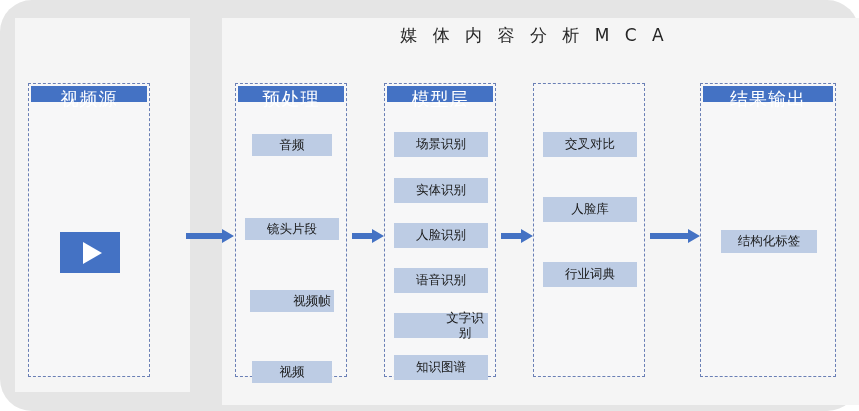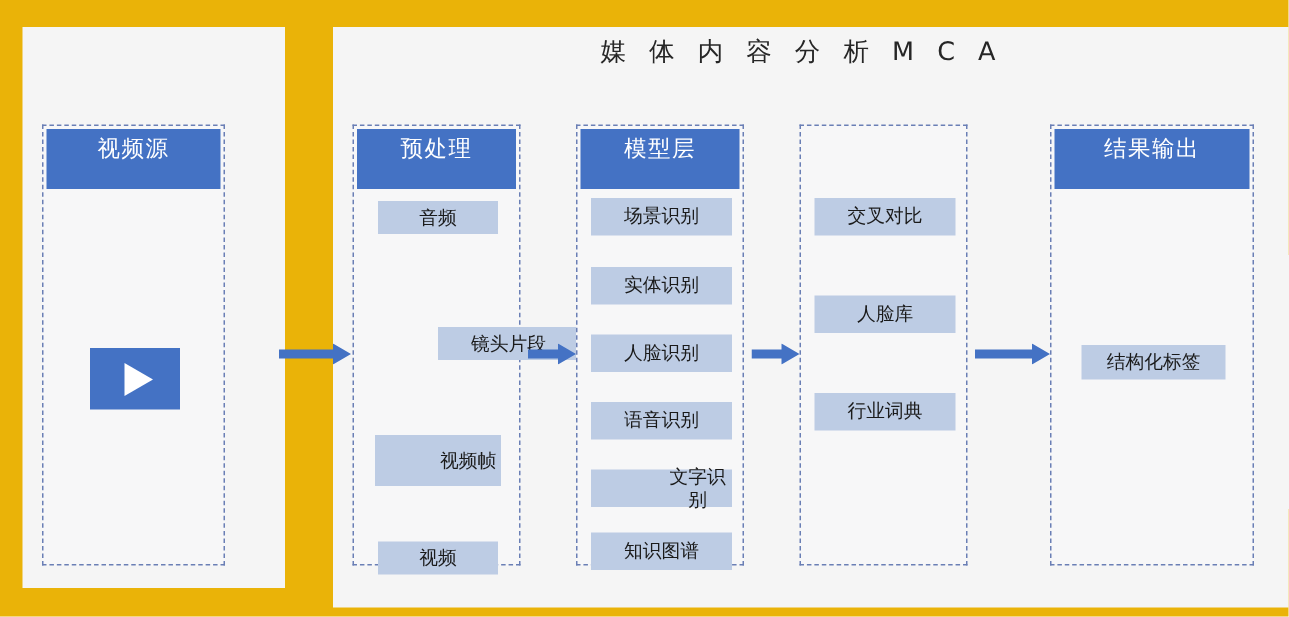--- a/index.html
+++ b/index.html
@@ -13,21 +13,22 @@
     position: relative;
     overflow: hidden;
     font-family: "DejaVu Sans", "Liberation Sans", sans-serif;
   }
   #canvas {
     position: absolute;
     left: 0;
     top: 0;
     width: 859px;
     height: 411px;
-    background: #eab308;
+    background: #e5e5e5;
+    border-radius: 32px;
   }
   
   .panel {
     position: absolute;
     background: #f5f5f5;
   }
   #panel-left  { left: 15px;  top: 18px; width: 175px; height: 374px; }
   #panel-right { left: 222px; top: 18px; width: 637px; height: 387px; }
 
   
@@ -52,26 +53,26 @@
     background: #f7f7f8;
     box-sizing: border-box;
     top: 83px;
     height: 294px;
   }
   .col-header {
     position: absolute;
     left: 2px;
     top: 2px;
     right: 2px;
-    height: 40px;
+    height: 16px;
     line-height: 26px;
     background: #4472c4;
     color: #ffffff;
     text-align: center;
-    font-size: 15px;
+    font-size: 18px;
     letter-spacing: 1px;
     white-space: nowrap;
   }
   .items {
     position: absolute;
     left: 0;
     right: 0;
     top: 28px;
     bottom: 0;
   }
@@ -146,22 +147,22 @@
       <div id="play-icon-box">
         <div id="play-triangle"></div>
       </div>
     </div>
   </div>
 
   <div class="column" id="col-1">
     <div class="col-header">预处理</div>
     <div class="items">
       <div class="item" style="left: 16px; top: 22px; width: 80px; height: 22px;">音频</div>
-      <div class="item" style="left: 9px; top: 106px; width: 94px; height: 22px; margin-left: 47px;">镜头片段</div>
-      <div class="item" style="left: 14px; top: 178px; width: 84px; height: 34px; padding-left: 40px;">视频帧</div>
+      <div class="item" style="left: 9px; top: 106px; width: 94px; height: 22px;">镜头片段</div>
+      <div class="item" style="left: 14px; top: 178px; width: 84px; height: 22px; padding-left: 40px;">视频帧</div>
       <div class="item" style="left: 16px; top: 249px; width: 80px; height: 22px;">视频</div>
     </div>
   </div>
 
   <div class="column" id="col-2">
     <div class="col-header">模型层</div>
     <div class="items">
       <div class="item" style="left: 9px; top: 20px; width: 94px; height: 25px;">场景识别</div>
       <div class="item" style="left: 9px; top: 66px; width: 94px; height: 25px;">实体识别</div>
       <div class="item" style="left: 9px; top: 111px; width: 94px; height: 25px;">人脸识别</div>

